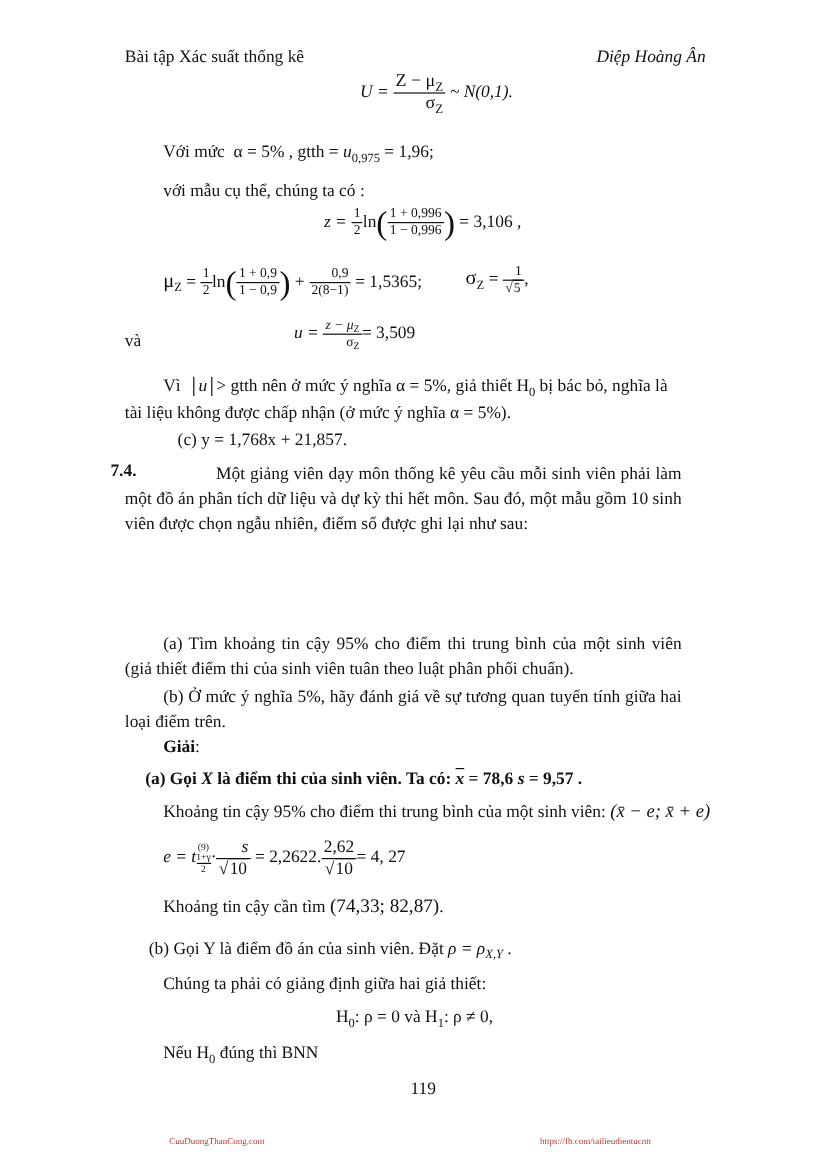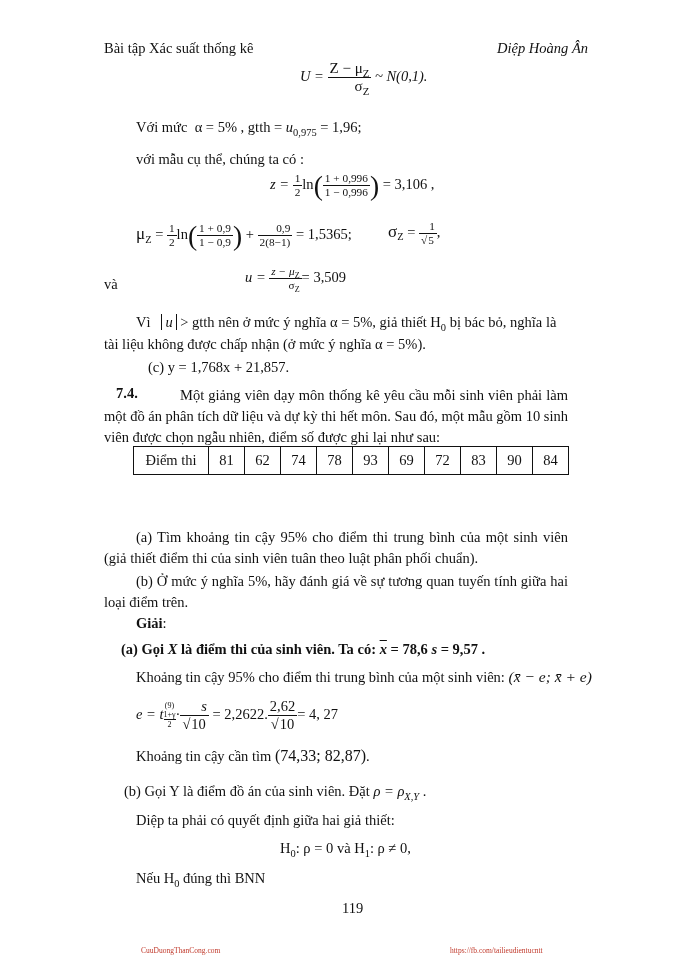--- a/index.html
+++ b/index.html
@@ -79,38 +79,25 @@
 </div>
 
 <div class="abs" style="left:136px; top:314px;">
   <span>Vì</span>&nbsp;&nbsp;
   <span style="border-left:1px solid #111; border-right:1px solid #111; padding:0 3px;" class="it">u</span>
   <span>&gt; gtth  nên ở mức ý nghĩa  α = 5%,  giả thiết H</span><sub>0</sub><span> bị bác bỏ, nghĩa là</span>
 </div>
 <div class="abs" style="left:104px; top:336px;">tài liệu không được chấp nhận (ở mức ý nghĩa α = 5%).</div>
 <div class="abs" style="left:148px; top:359px;">(c)    y = 1,768x  +  21,857.</div>
 
-<div class="abs b" style="left:116px; top:385px;font-family:Liberation Serif, serif;">7.4.</div>
+<div class="abs b" style="left:92px; top:385px;font-family:Liberation Serif, serif;">7.4.</div>
 <div class="para" style="left:104px; top:385px; width:464px; text-indent:76px;">Một giảng viên dạy môn thống kê yêu cầu mỗi sinh viên phải làm một đồ án phân tích dữ liệu và dự kỳ thi hết môn. Sau đó, một mẫu gồm 10 sinh viên được chọn ngẫu nhiên, điểm số được ghi lại như sau:</div>
 
 <table class="scores">
   <tbody>
-      <tr class="r1">
-    <td class="hdr">Điểm thi</td>
-    <td class="val">81</td>
-    <td class="val">62</td>
-    <td class="val">74</td>
-    <td class="val">78</td>
-    <td class="val">93</td>
-    <td class="val">69</td>
-    <td class="val">72</td>
-    <td class="val">83</td>
-    <td class="val">90</td>
-    <td class="val">84</td>
-  </tr>
 </tbody>
   </table>
 
 <div class="para" style="left:104px; top:527px; width:464px; text-indent:32px;">(a)  Tìm khoảng tin cậy 95% cho điểm thi trung bình của một sinh viên (giả thiết điểm thi của sinh viên tuân theo luật phân phối chuẩn).</div>
 <div class="para" style="left:104px; top:571px; width:464px; text-indent:32px;">(b)   Ở mức ý nghĩa 5%, hãy đánh giá về sự tương quan tuyến tính giữa hai loại điểm trên.</div>
 
 <div class="abs" style="left:136px; top:615px;">
   <span class="b">Giải</span><span>:</span>
 </div>
 <div class="abs" style="left:121px; top:641px;font-weight:bold;">
@@ -126,21 +113,21 @@
   <span>= 2,2622.</span><span class="frac"><span class="num">2,62</span><span class="den">√<span class="sqrt"><span class="rad">10</span></span></span></span><span>= 4, 27</span>
 </div>
 
 <div class="abs" style="left:136px; top:747px;">
   <span>Khoảng tin cậy cần tìm </span><span style="font-size:16px;text-align:center;">(74,33; 82,87)</span><span>.</span>
 </div>
 
 <div class="abs" style="left:124px; top:783px;">
   <span>(b)   Gọi Y là điểm đồ án của sinh viên. Đặt </span><span class="it">ρ = ρ</span><sub class="it">X,Y</sub><span> .</span>
 </div>
-<div class="abs" style="left:136px; top:812px;">Diệp ta phải có quyết định giữa hai giả thiết:</div>
+<div class="abs" style="left:136px; top:812px;">Chúng ta phải có giảng định giữa hai giả thiết:</div>
 <div class="abs" style="left:280px; top:840px;">
   <span>H</span><sub>0</sub><span>:  ρ = 0     và     H</span><sub>1</sub><span>:  ρ ≠  0,</span>
 </div>
 <div class="abs" style="left:136px; top:870px;">
   <span>Nếu H</span><sub>0</sub><span> đúng thì BNN</span>
 </div>
 
 <div class="abs" style="left:342px; top:900px;">119</div>
 
 <div class="abs footer" style="left:141px; top:946px;">CuuDuongThanCong.com</div>

